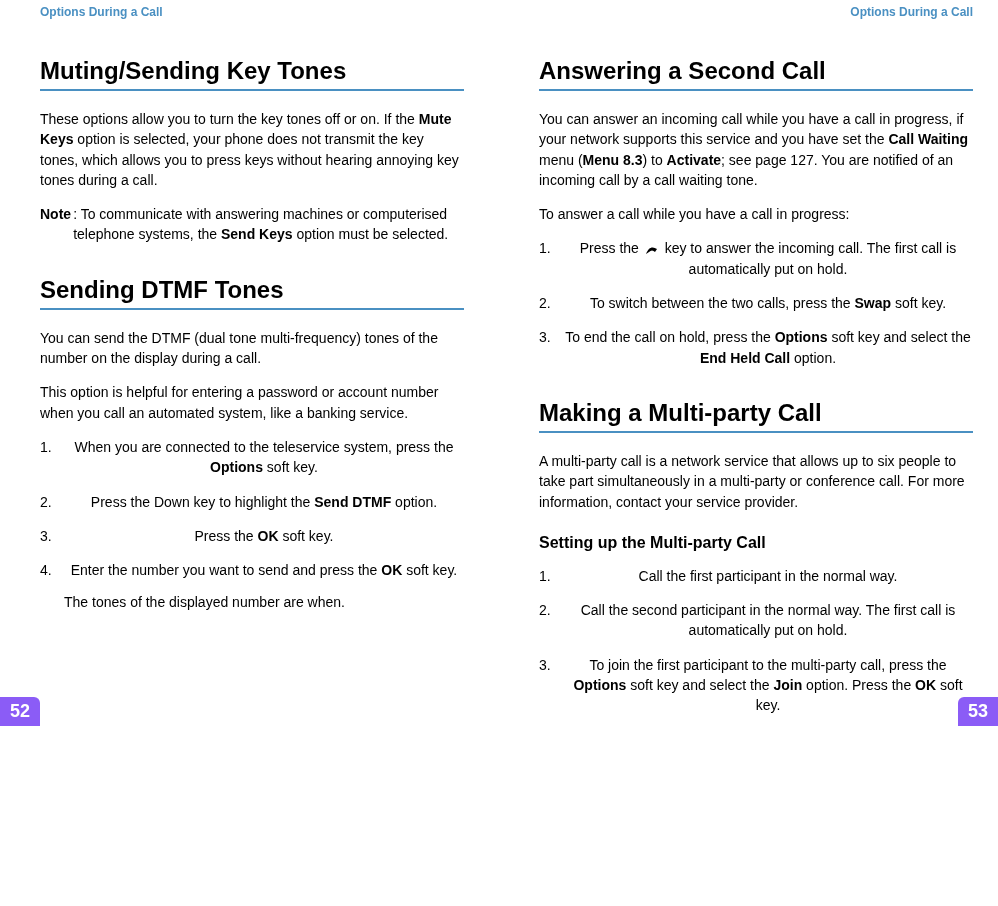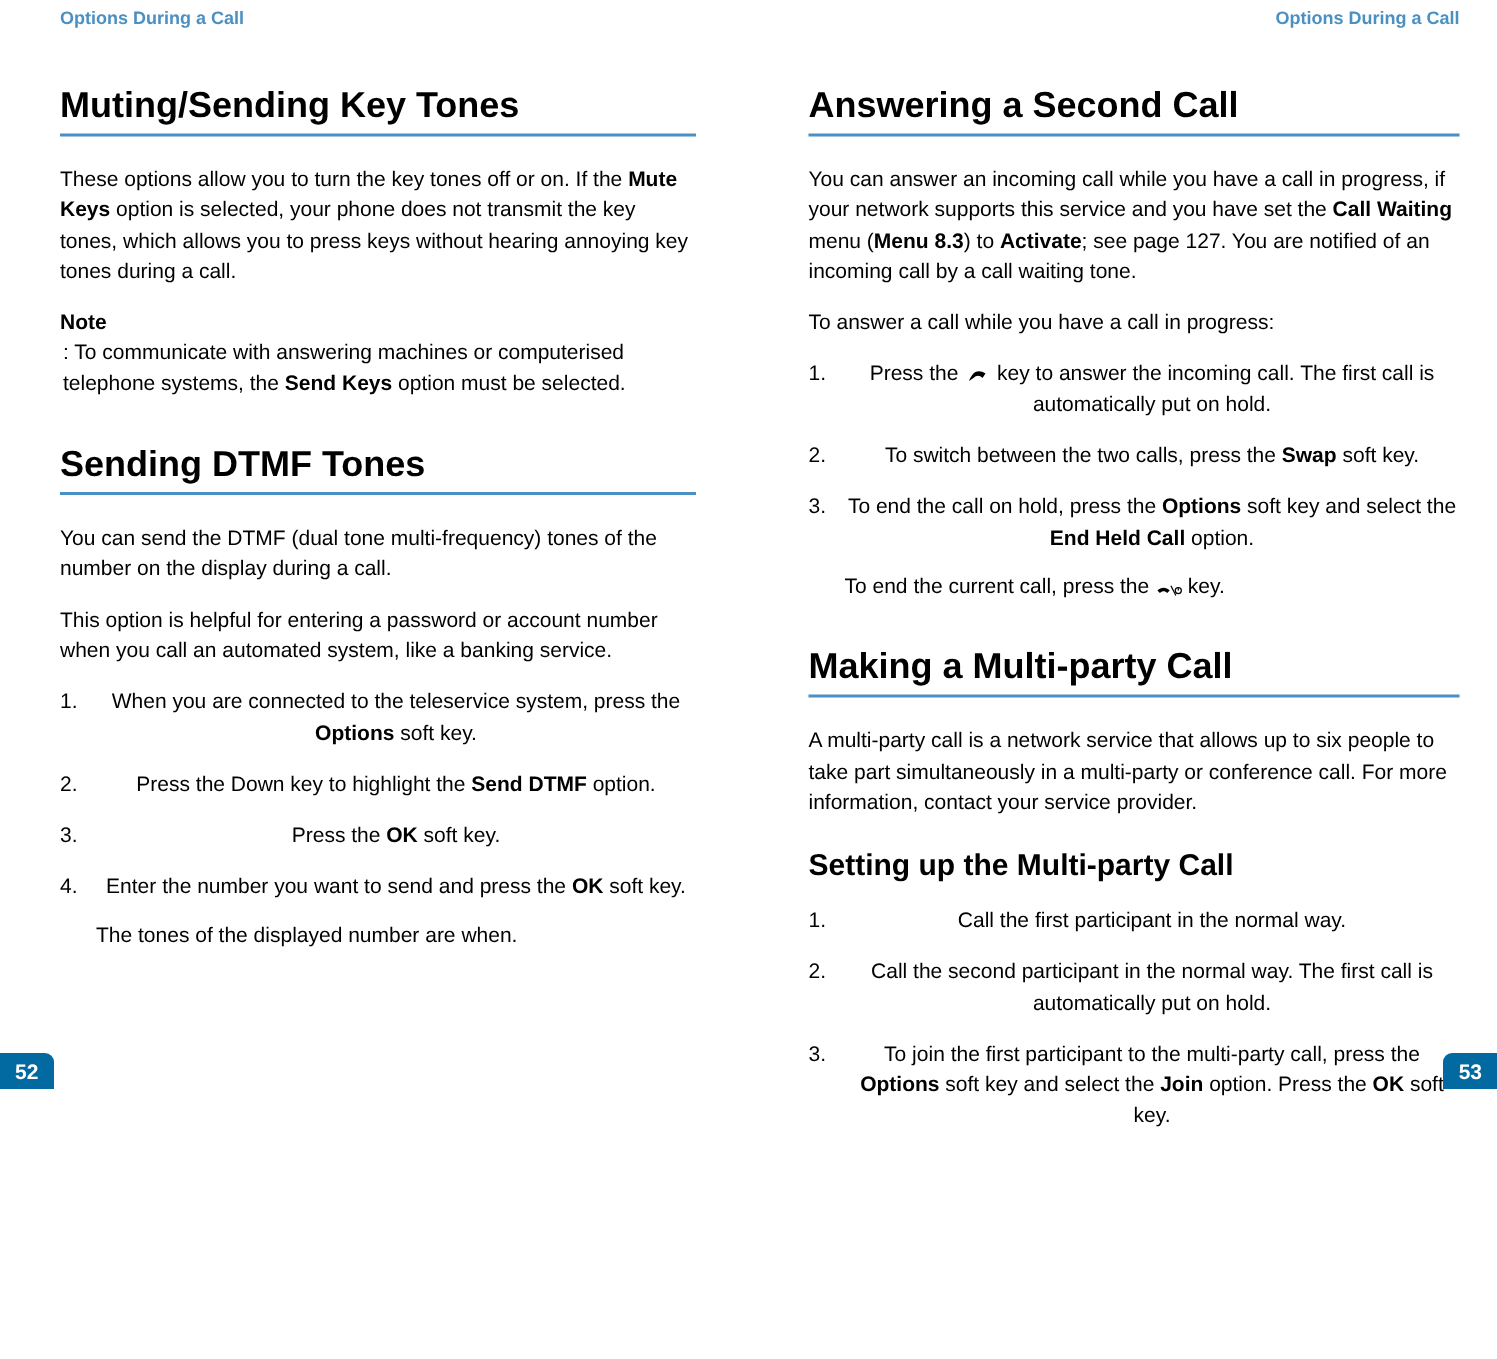--- a/index.html
+++ b/index.html
@@ -29,38 +29,37 @@
     .page-right .running-head { text-align: right; }
     .section-title {
       font-size: 24px;
       font-weight: bold;
       border-bottom: 2px solid #4a90c2;
       padding-bottom: 4px;
       margin-bottom: 18px;
       color: #000;
     }
     .subsection-title {
-      font-size: 20px;
+      font-size: 16px;
       font-weight: bold;
       margin-top: 22px;
       margin-bottom: 14px;
       color: #000;
     }
     p {
       font-size: 14px;
       line-height: 1.45;
       margin-bottom: 14px;
       color: #000;
     }
     .note-block {
       display: flex;
       font-size: 14px;
       line-height: 1.45;
       margin-bottom: 30px;
-      flex-direction: column;
     }
     .note-label { font-weight: bold; flex-shrink: 0; }
     .note-body { flex: 1; padding-left: 2px; }
     ol {
       list-style: none;
       counter-reset: li;
       font-size: 14px;
       line-height: 1.45;
     }
     ol li {
@@ -84,23 +83,23 @@
     b { font-weight: bold; }
     .icon-inline {
       display: inline-block;
       width: 18px;
       height: 14px;
       vertical-align: middle;
     }
     .footer-tab {
       position: absolute;
       bottom: 0;
-      background: #0369a1;
+      background: #8b5cf6;
       color: #fff;
-      font-size: 14px;
+      font-size: 18px;
       font-weight: bold;
       padding: 4px 10px;
       min-width: 32px;
       text-align: center;
     }
     .page-left .footer-tab { left: 0; border-top-right-radius: 6px; }
     .page-right .footer-tab { right: 0; border-top-left-radius: 6px; }
     .section-gap { margin-top: 31px; }
   </style>
 </head>
@@ -146,32 +145,20 @@
       <span class="icon-inline">
         <svg viewBox="0 0 18 14">
             <path d="M3 10 C3 10 4 7 6 5 C8 3 11 3 14 5 L12 8 C10 6 8 6 6 8 Z" fill="#000"></path>
           </svg>
       </span>
       <span> key to answer the incoming call. The first call is automatically put on hold.</span>
     </li>
     <li><span>To switch between the two calls, press the </span><b>Swap</b><span> soft key.</span></li>
     <li><span>To end the call on hold, press the </span><b>Options</b><span> soft key and select the </span><b>End Held Call</b><span> option.</span></li>
   </ol>
-  <p class="li-follow">
-    <span>To end the current call, press the </span>
-    <span class="icon-inline">
-      <svg viewBox="0 0 22 14">
-        <path d="M2 7 C5 4 9 4 12 7 L10 9 C8 7 6 7 4 9 Z" fill="#000"></path>
-        <line x1="13" y1="3" x2="17" y2="11" stroke="#000" stroke-width="1"></line>
-        <circle cx="19" cy="7" r="2.5" fill="none" stroke="#000" stroke-width="1"></circle>
-        <line x1="19" y1="5" x2="19" y2="7" stroke="#000" stroke-width="1"></line>
-      </svg>
-    </span>
-    <span> key.</span>
-  </p>
 
   <div class="section-title section-gap">Making a Multi-party Call</div>
   <p>A multi-party call is a network service that allows up to six people to take part simultaneously in a multi-party or conference call. For more information, contact your service provider.</p>
   <div class="subsection-title">Setting up the Multi-party Call</div>
   <ol>
     <li>Call the first participant in the normal way.</li>
     <li>Call the second participant in the normal way. The first call is automatically put on hold.</li>
     <li><span>To join the first participant to the multi-party call, press the </span><b>Options</b><span> soft key and select the </span><b>Join</b><span> option. Press the </span><b>OK</b><span> soft key.</span></li>
   </ol>
 

